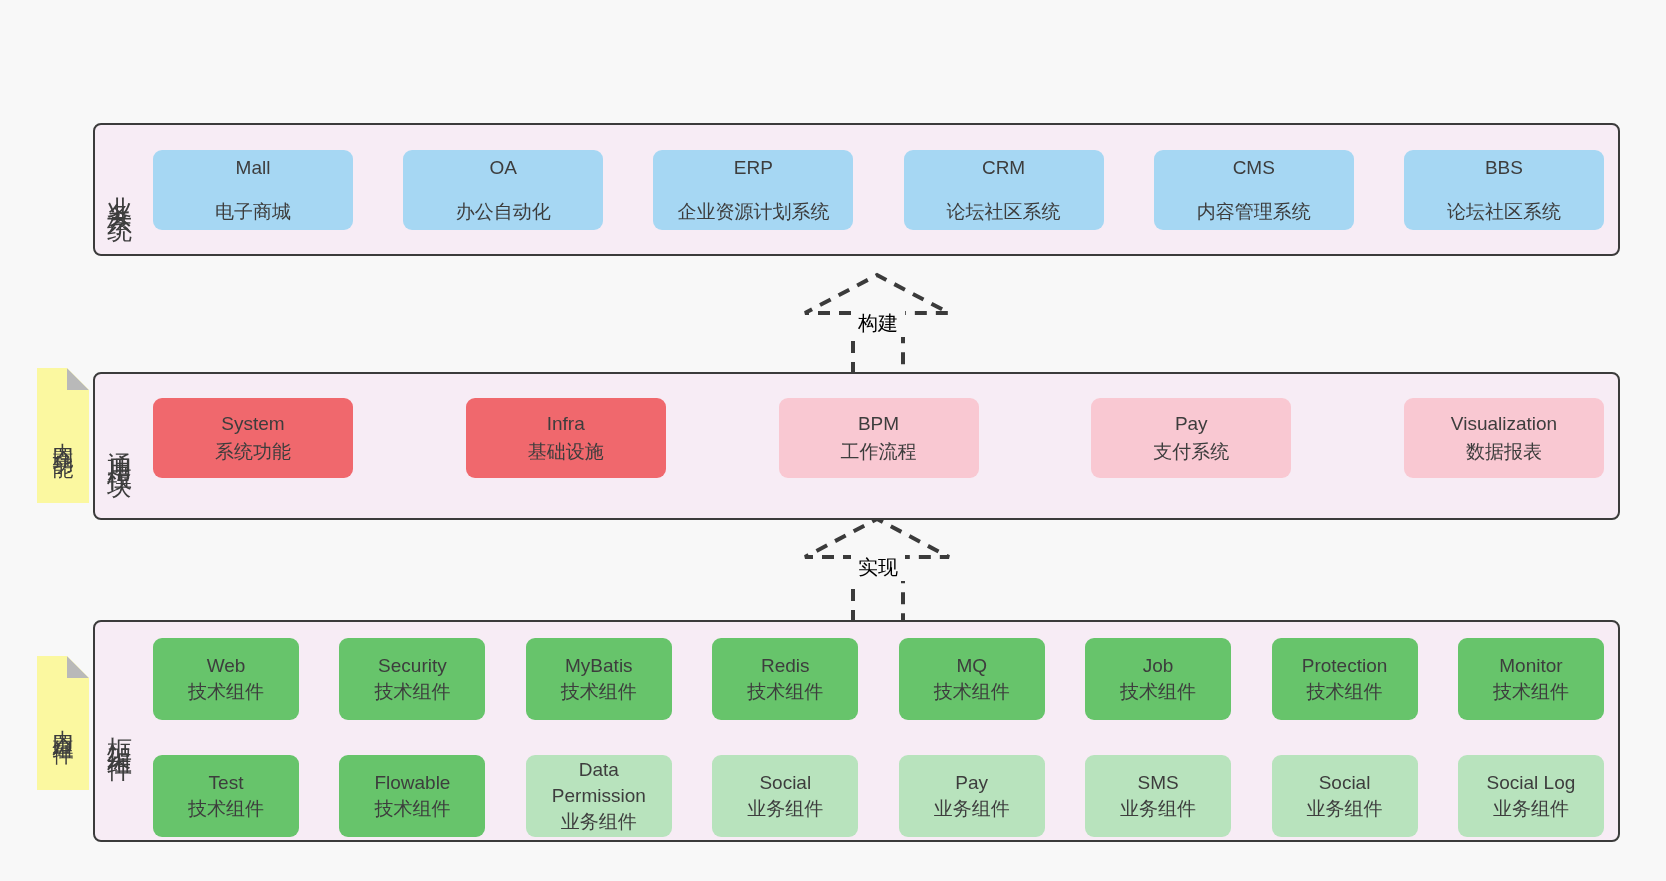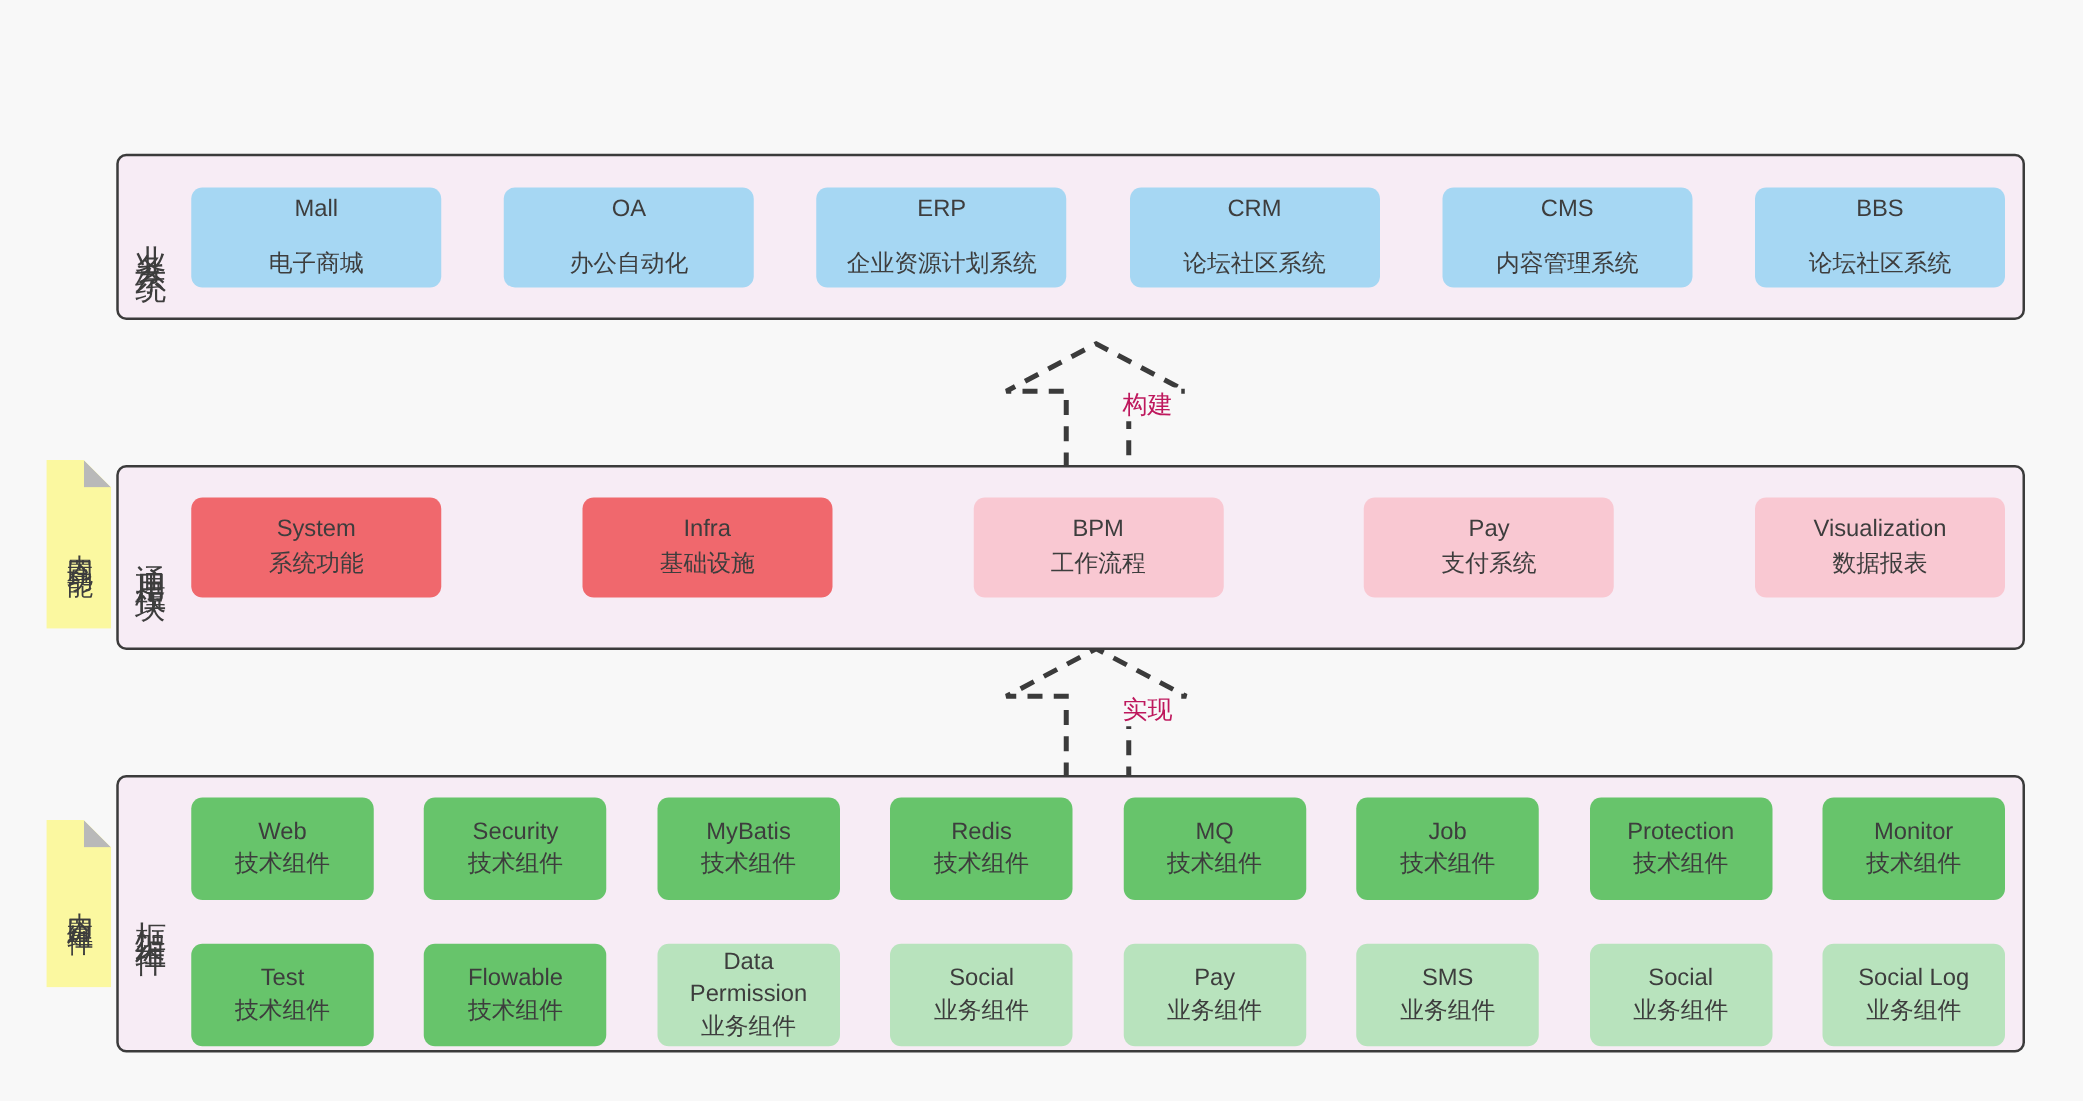--- a/index.html
+++ b/index.html
@@ -46,21 +46,21 @@
                writing-mode:vertical-lr;text-orientation:upright;font-size:21px;
                letter-spacing:5px;color:#3d3d3d;white-space:nowrap;}
 
   
   .arrow{position:absolute;left:798px;width:160px;}
   .arrow-build{top:270px;height:104px;}
   .arrow-implement{top:514px;height:108px;}
   .arrow svg{position:absolute;left:0;top:0;}
   .arrow-label{position:absolute;left:53px;top:40px;width:54px;height:27px;
                background:#f8f8f8;display:flex;align-items:center;justify-content:center;
-               font-size:20px;color:#be185d;margin-left:40px;}
+               font-size:20px;color:#000000;}
 </style>
 </head>
 <body>
 
 <div class="stage">
 
   <div class="arrow arrow-build">
     <svg width="160" height="104" viewBox="0 0 160 104">
       <path d="M55,104 L55,43 L7,43 L79,5 L151,43 L105,43 L105,104" fill="none" stroke="#3b3b3b" stroke-width="4" stroke-dasharray="12 9"></path>
     </svg>

